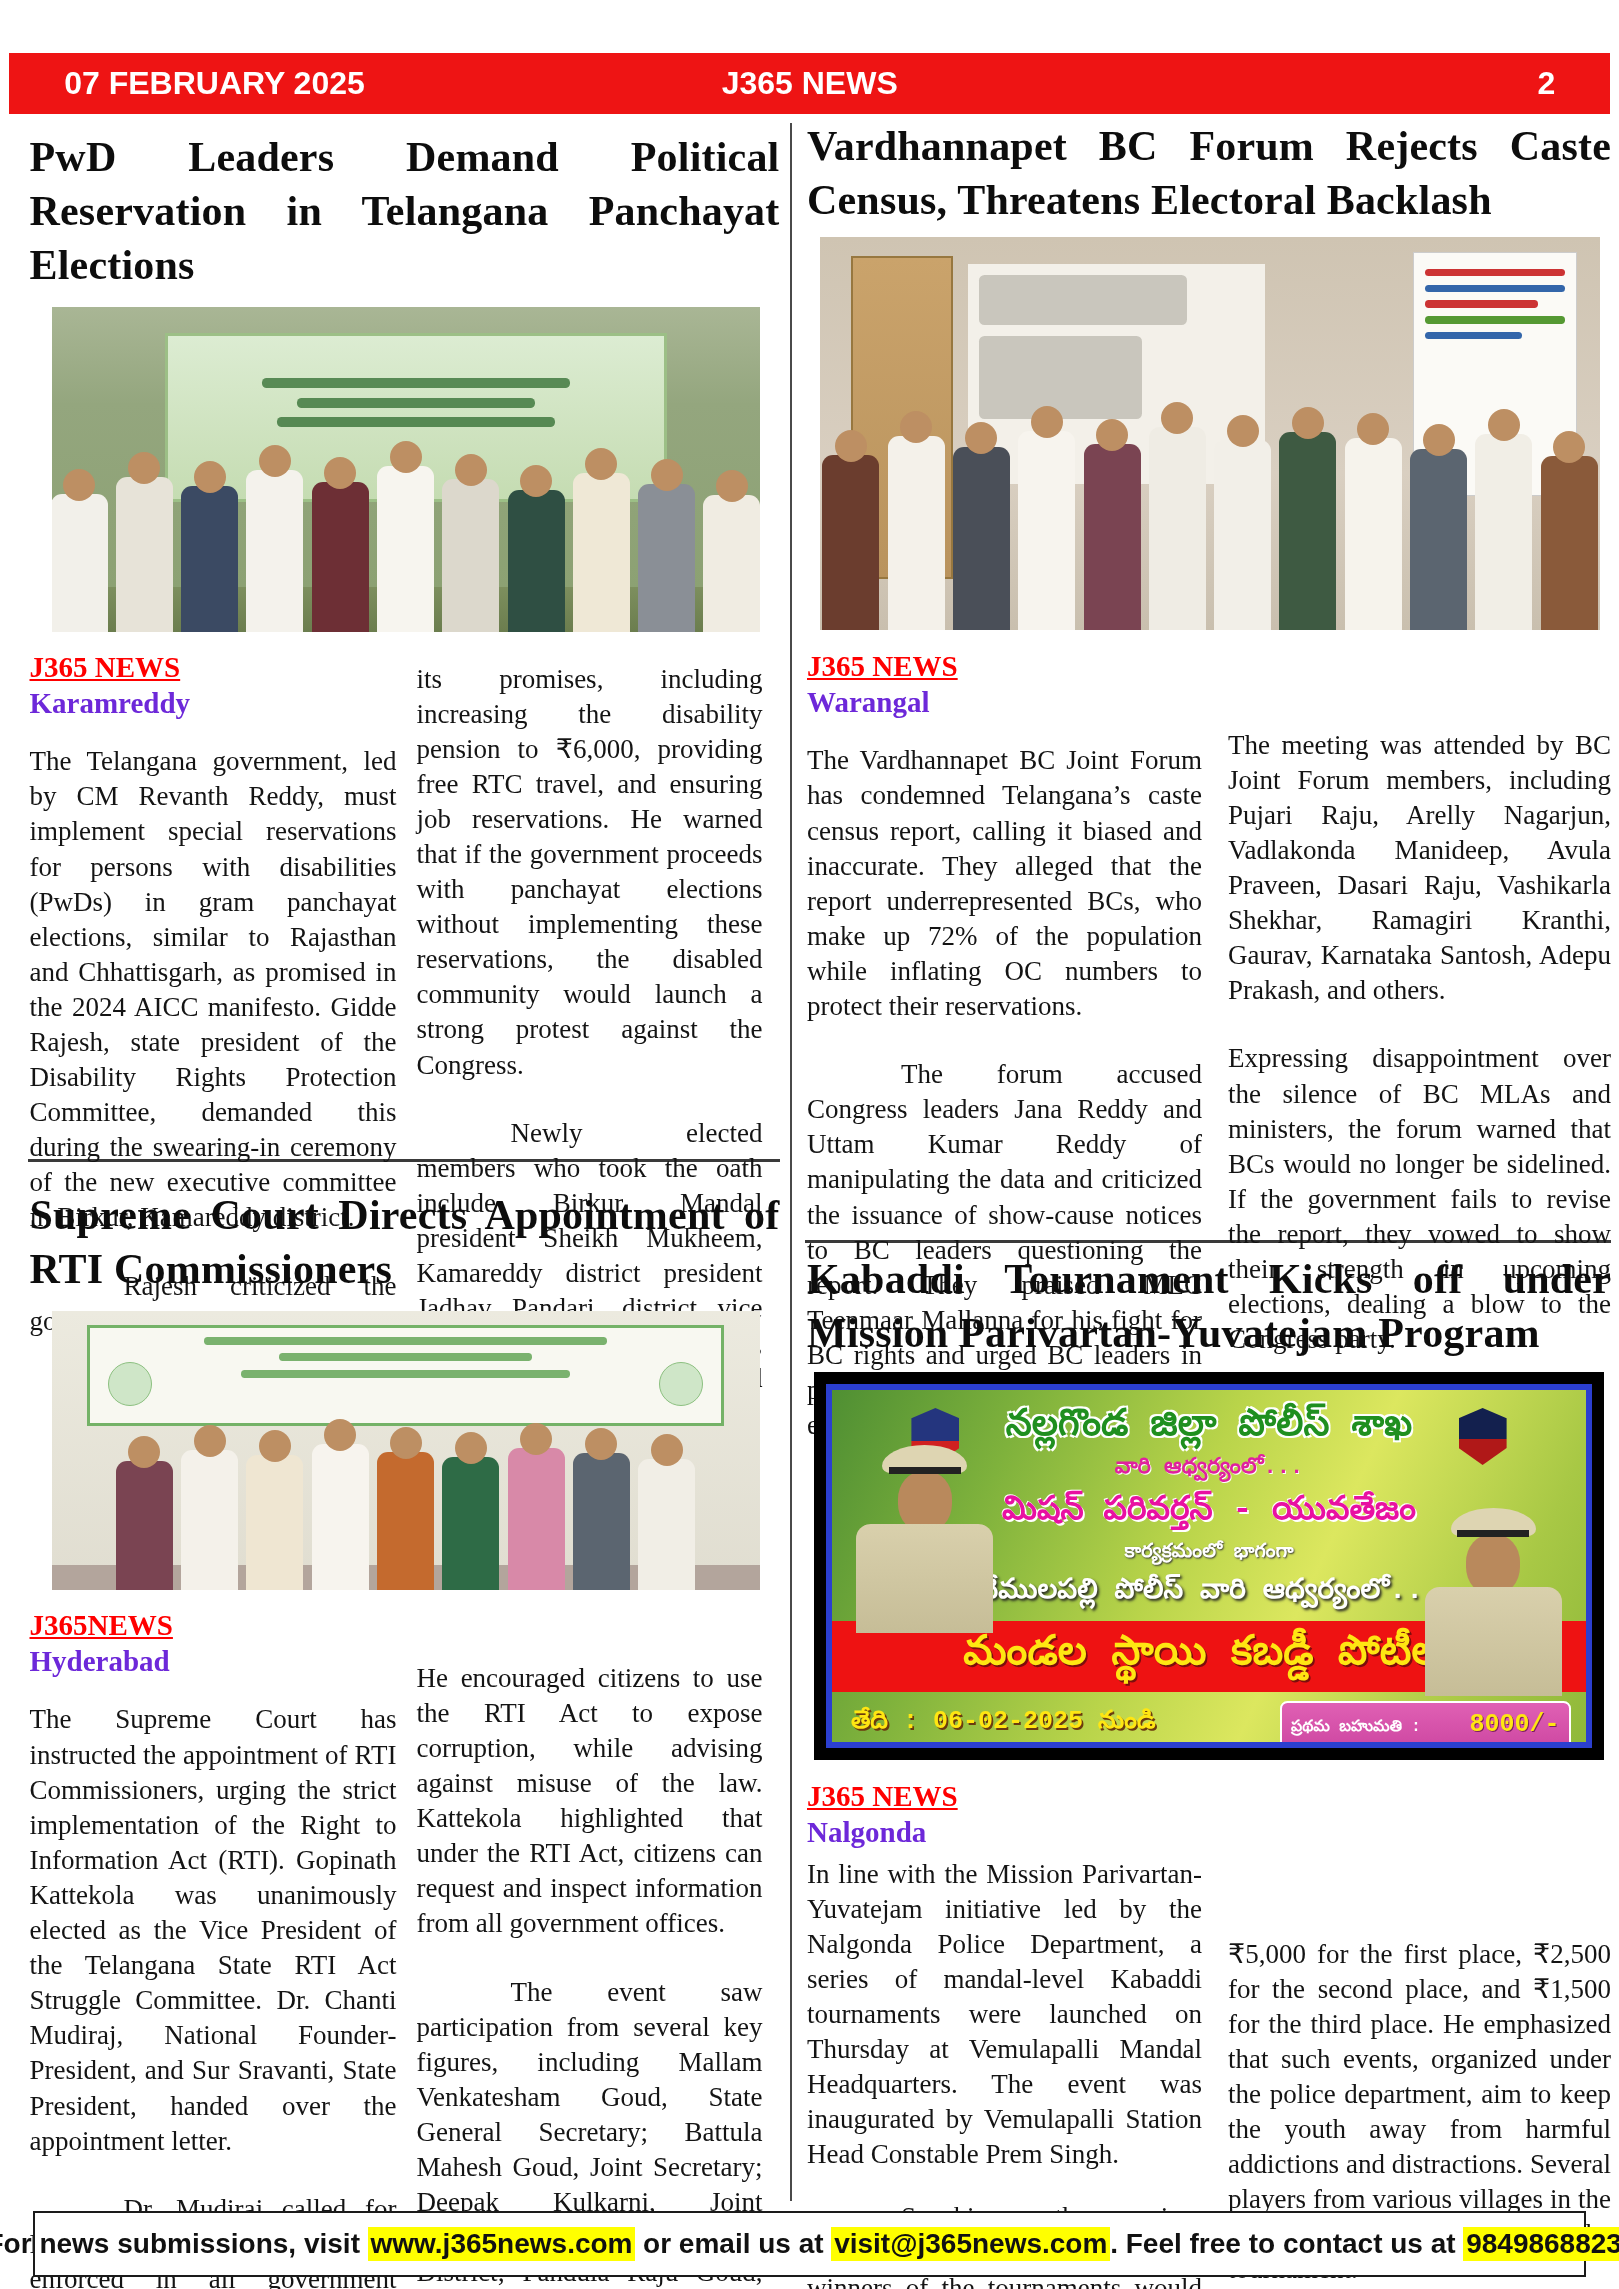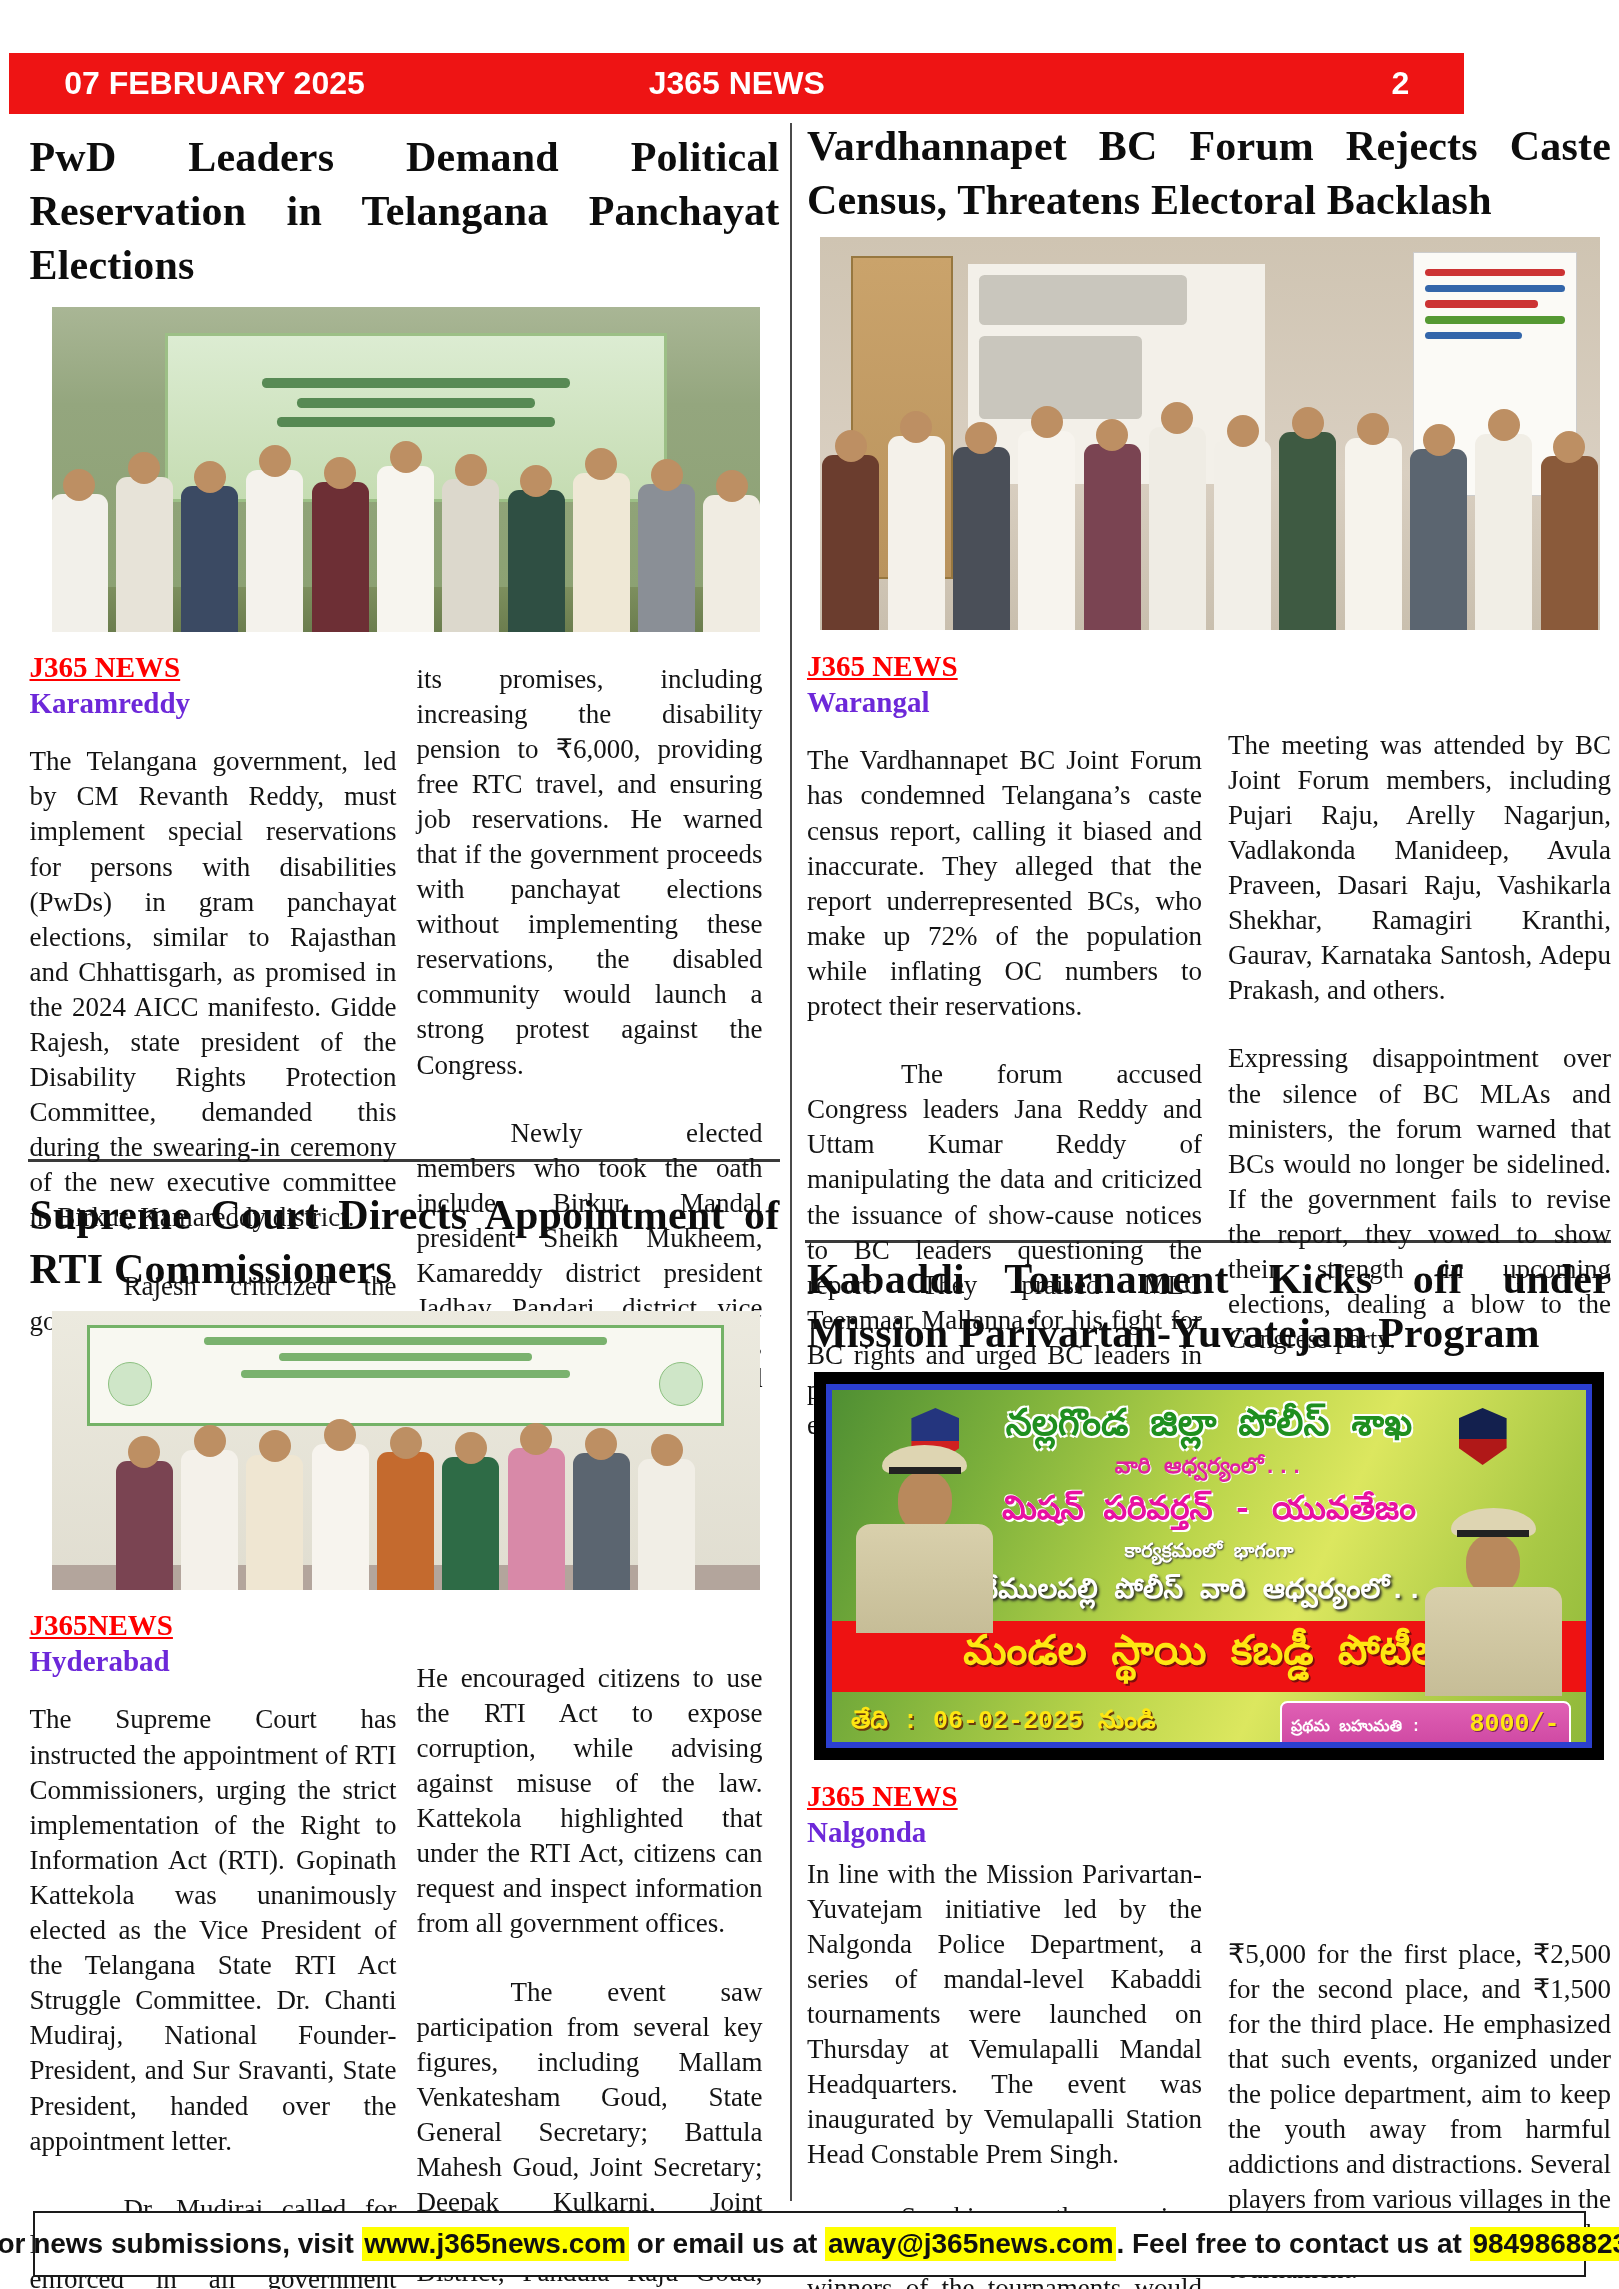--- a/index.html
+++ b/index.html
@@ -1,20 +1,20 @@
 <!DOCTYPE html>
 <html style="font-size:14.8px"><head>
 <meta charset="utf-8">
 <style>
   html,body{margin:0;padding:0;background:#fff;}
   .page{position:relative;width:1620px;height:2290px;background:#ffffff;overflow:hidden;
         font-family:"Liberation Serif","DejaVu Sans",serif;color:#141414;}
 
   
-  .topbar{position:absolute;left:9.2px;top:53px;width:1455px;height:61px;background:#ee1414;
+  .topbar{position:absolute;left:9.2px;top:53px;width:1601px;height:61px;background:#ee1414;
           display:flex;align-items:center;box-sizing:border-box;padding:0 55px;
           font-family:"Liberation Sans",sans-serif;font-weight:700;font-size:32px;color:#fff;}
   .topbar .tb-center{position:absolute;left:50%;transform:translateX(-50%);}
   .topbar .tb-right{margin-left:auto;}
 
   
   .vline{position:absolute;left:790px;top:123px;width:1.8px;height:2078px;background:#4a4a4a;}
   .hr-left{position:absolute;left:28px;top:1159px;width:752px;height:2.8px;background:#3a3a3a;}
   .hr-right{position:absolute;left:805px;top:1240px;width:806px;height:2.8px;background:#3a3a3a;}
 
@@ -292,16 +292,16 @@
         </div>
         <p class="body" style="margin-bottom:28px">In line with the Mission Parivartan-Yuvatejam initiative led by the Nalgonda Police Department, a series of mandal-level Kabaddi tournaments were launched on Thursday at Vemulapalli Mandal Headquarters. The event was inaugurated by Vemulapalli Station Head Constable Prem Singh.</p>
         <p class="body ind">Speaking on the occasion, Prem Singh announced that the winners of the tournaments would receive prizes:</p>
       </div>
       <div class="c2">
         <p class="body">₹5,000 for the first place, ₹2,500 for the second place, and ₹1,500 for the third place. He emphasized that such events, organized under the police department, aim to keep the youth away from harmful addictions and distractions. Several players from various villages in the mandal participated in the tournament.</p>
       </div>
     </div>
   </section>
 
-  <footer class="footer"><span>For news submissions, visit </span><span class="hl">www.j365news.com</span><span> or email us at </span><span class="hl">away@j365news.com</span><span>. Feel free to contact us at </span><span class="hl">9849868823</span><span>.</span></footer>
+  <footer class="footer"><span>For news submissions, visit </span><span class="hl">www.j365news.com</span><span> or email us at </span><span class="hl">visit@j365news.com</span><span>. Feel free to contact us at </span><span class="hl">9849868823</span><span>.</span></footer>
 
 </div>
 
 
 </body></html>

